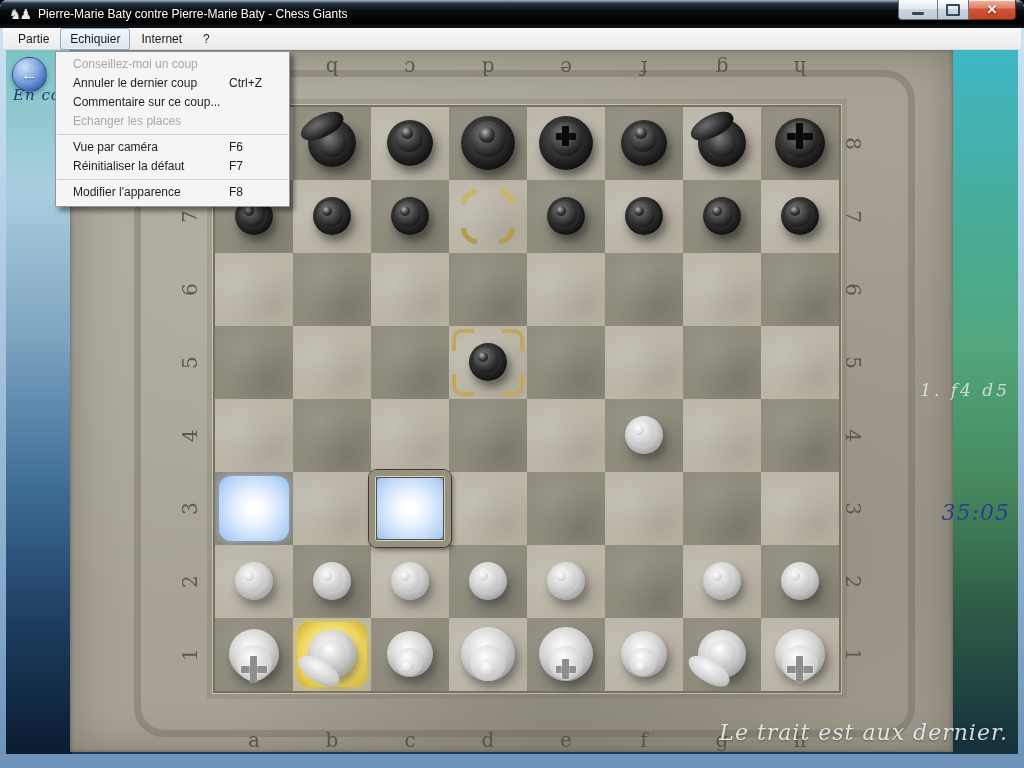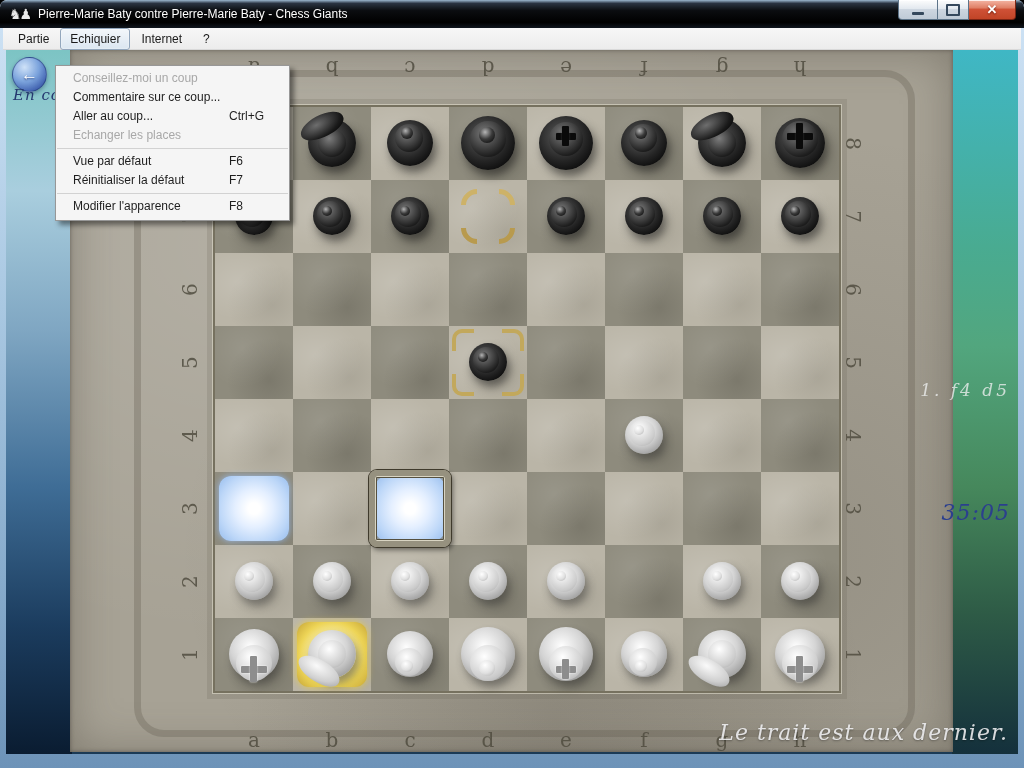--- a/index.html
+++ b/index.html
@@ -127,21 +127,21 @@
     border:1px solid rgba(30,50,110,.55);box-shadow:0 2px 4px rgba(0,30,60,.35);
     display:flex;align-items:center;justify-content:center;color:#fff;font-size:17px;font-weight:bold;
     text-shadow:0 1px 2px rgba(20,40,100,.8);}
   .script-text{font-family:"DejaVu Serif",serif;font-style:italic;position:absolute;white-space:nowrap;}
   .t-encours{left:7px;top:36px;font-size:15px;color:#25386f;letter-spacing:1px;}
   .t-moves{right:8px;top:330px;font-size:17px;color:rgba(238,240,240,.78);letter-spacing:3px;}
   .t-clock{right:8px;top:450px;font-size:22px;color:#2b3f8e;letter-spacing:1px;}
   .t-turn{right:10px;top:670px;font-size:22px;color:rgba(242,243,245,.88);letter-spacing:1px;
     text-shadow:0 1px 2px rgba(0,0,0,.35);}
   
-  .dropdown{position:absolute;left:49px;top:15px;width:233px;background:#f5f5f5;
+  .dropdown{position:absolute;left:49px;top:1px;width:233px;background:#f5f5f5;
     border:1px solid #979797;box-shadow:4px 4px 5px rgba(0,0,0,.45);padding:3px 0 4px 0;z-index:50;}
   .mi{position:relative;height:19px;line-height:19px;font-size:12px;color:#1e1e1e;padding-left:17px;}
   .mi .sc{position:absolute;left:173px;top:0;}
   .mi.disabled{color:#a8a8a8;}
   .mi.selected{background:#3296f3;color:#fff;}
   .msep{border-top:1px solid #d2d2d2;margin:3px 1px;height:0;}
 </style>
 </head>
 <body>
 
@@ -471,24 +471,24 @@
     <div class="back-btn">
       <span>←</span>
     </div>
     <div class="script-text t-encours">En cours</div>
     <div class="script-text t-moves">1. f4 d5</div>
     <div class="script-text t-clock">35:05</div>
     <div class="script-text t-turn">Le trait est aux dernier.</div>
 
     <div class="dropdown">
         <div class="mi disabled"><span>Conseillez-moi un coup</span></div>
+        <div class="mi "><span>Annuler le dernier coup</span><span class="sc">Ctrl+Z</span></div>
         <div class="mi "><span>Commentaire sur ce coup...</span></div>
-        <div class="mi "><span>Aller au coup...</span><span class="sc">Ctrl+G</span></div>
         <div class="mi disabled"><span>Echanger les places</span></div>
         <div class="msep"></div>
-        <div class="mi "><span>Vue par défaut</span><span class="sc">F6</span></div>
+        <div class="mi "><span>Vue par caméra</span><span class="sc">F6</span></div>
         <div class="mi "><span>Réinitialiser la défaut</span><span class="sc">F7</span></div>
         <div class="msep"></div>
         <div class="mi "><span>Modifier l'apparence</span><span class="sc">F8</span></div>
       </div>
   </div>
 
 </div>
 
 </body></html>

